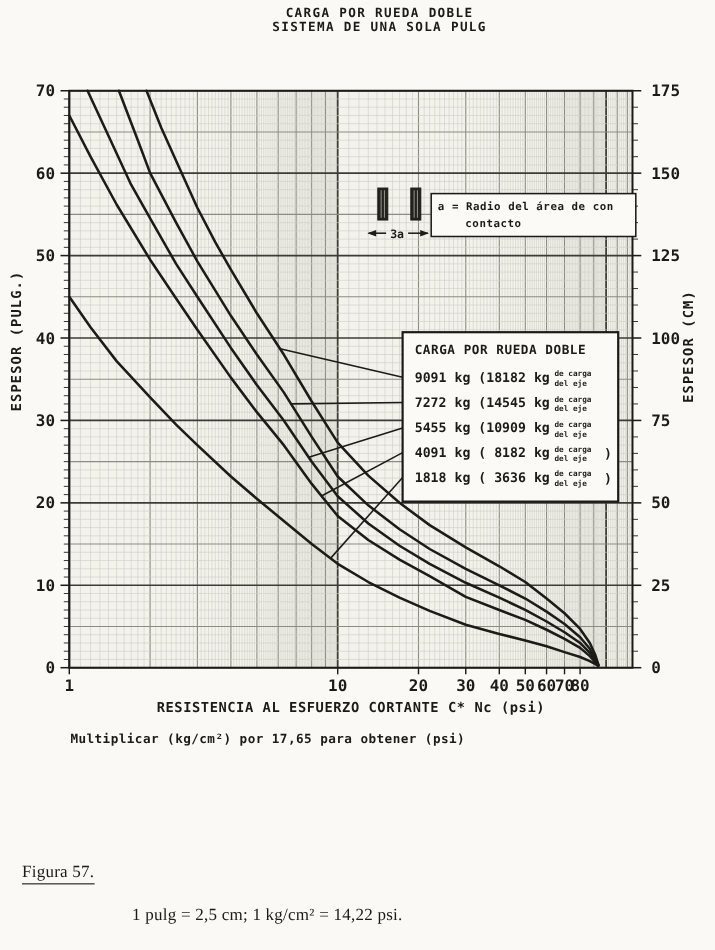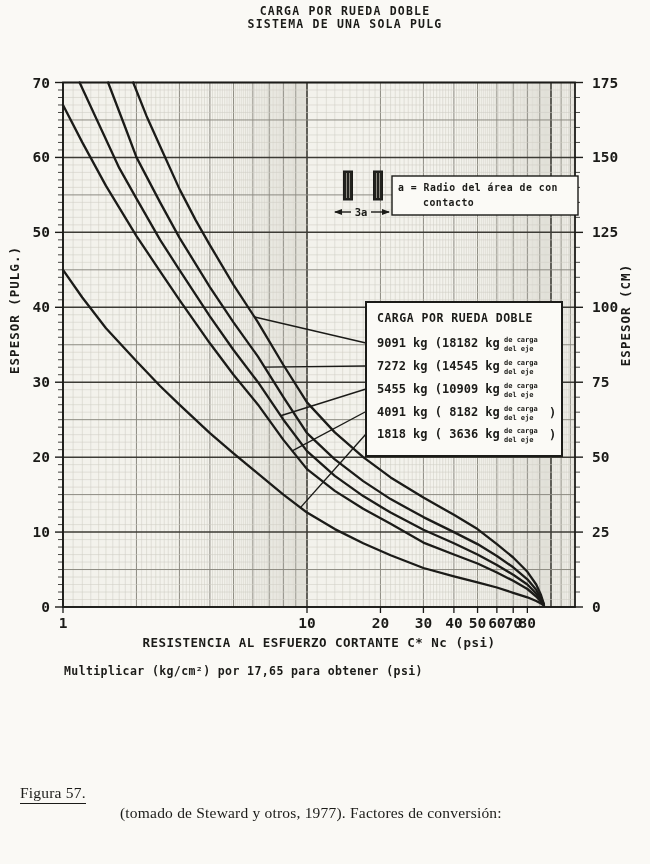--- a/index.html
+++ b/index.html
@@ -509,15 +509,16 @@
       <text x="423" y="206" font-size="9.8" font-family="&quot;DejaVu Sans Mono&quot;, monospace" font-weight="bold" fill="#1b1b18" text-anchor="start" letter-spacing="0.5px">contacto</text>
     </g>
   </svg>
 
 <div id="conversion-note">Multiplicar (kg/cm²) por 17,65 para obtener (psi)</div>
 
 <div id="caption">
   <span id="caption-label">Figura 57.</span>
   <span id="caption-lines">
     <br>
-    <span>(tomado de Steward y otros, 1977).  Factores de conversión:</span><br>
+    <br>
+    <span>1 pulg = 2,5 cm; 1 kg/cm² = 14,22 psi.</span>
   </span>
 </div>
 
 </body></html>

